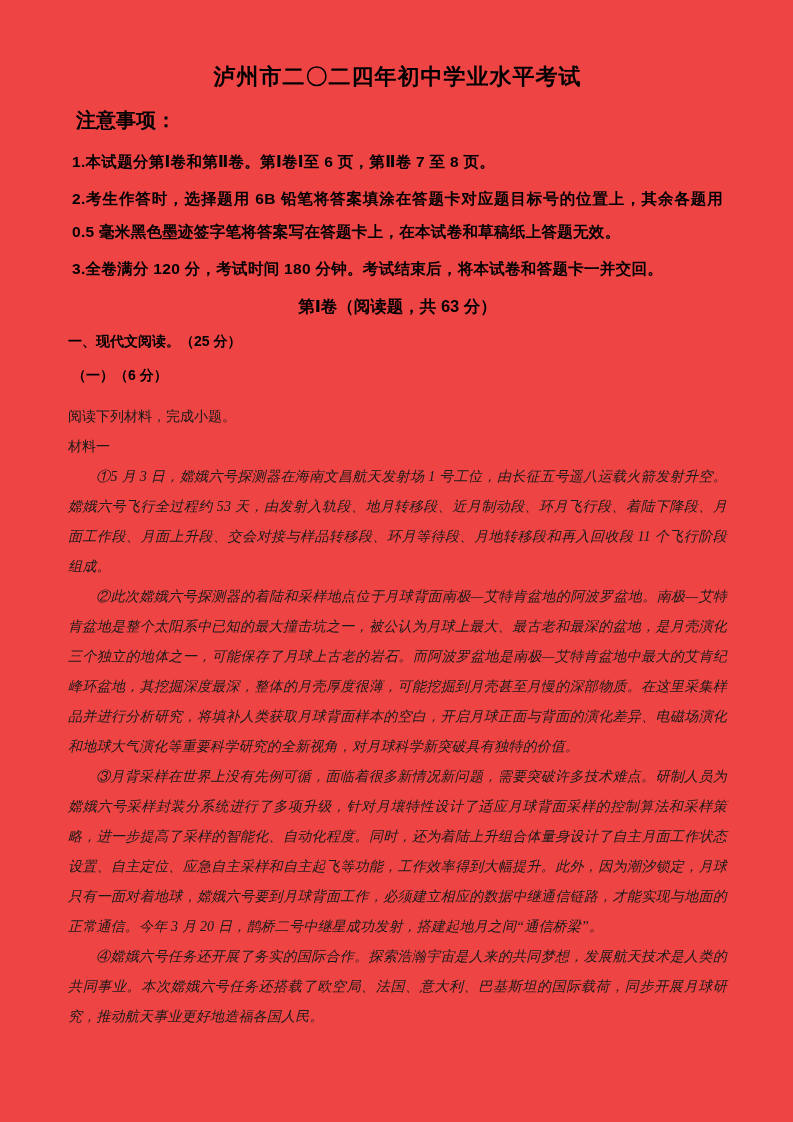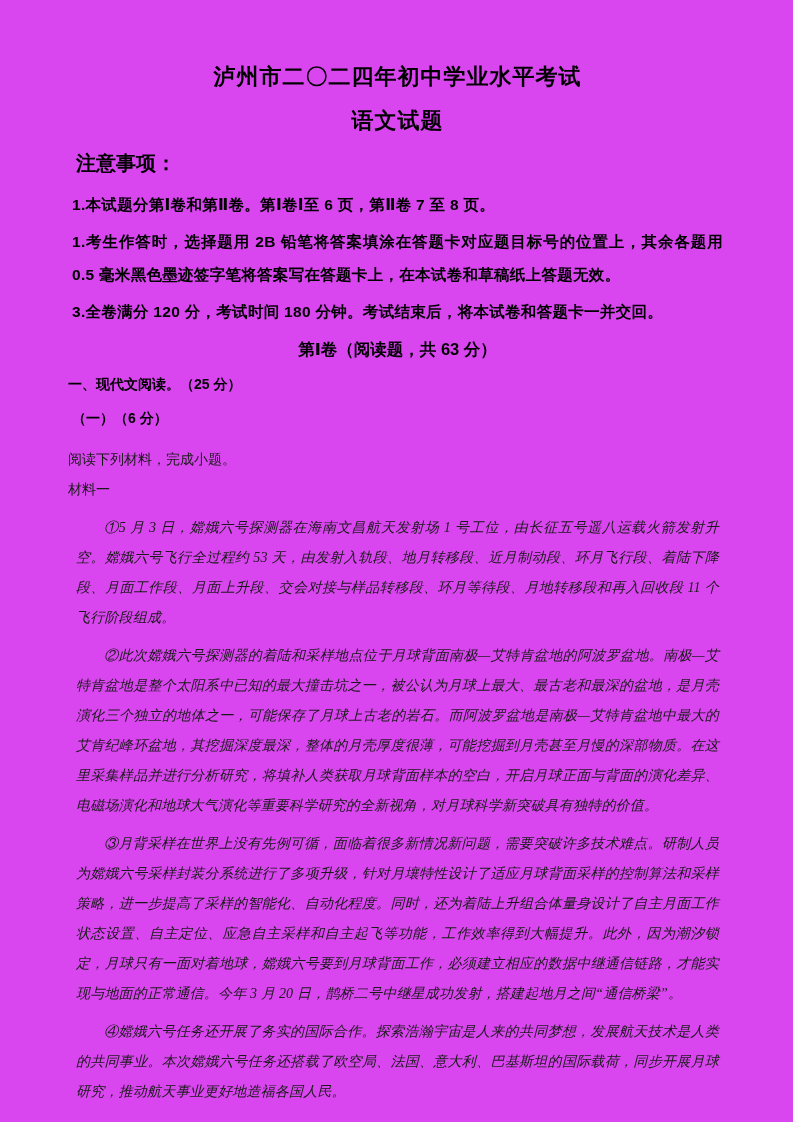--- a/index.html
+++ b/index.html
@@ -6,21 +6,21 @@
     margin: 0;
     padding: 0;
     background: #ffffff;
     color: #000000;
   }
   .page {
     position: relative;
     width: 793px;
     height: 1122px;
     margin: 0 auto;
-    background: #d946ef;
+    background: #ef4444;
     box-sizing: border-box;
     padding: 62px 66px 0 68px;
     overflow: hidden;
     font-family: "Liberation Serif", "DejaVu Serif", serif;
   }
   .title {
     font-family: "Liberation Sans", "DejaVu Sans", sans-serif;
     font-weight: bold;
     font-size: 22px;
     line-height: 30px;
@@ -82,39 +82,38 @@
   }
   .instruction { margin-top: 10px; }
   .material-body {
     margin-top: 0;
   }
   .material-para {
     font-family: "Liberation Serif", "DejaVu Serif", serif;
     font-style: italic;
     font-size: 14px;
     line-height: 30px;
-    margin: 8px;
+    margin: 0;
     text-align: justify;
     text-indent: 2em;
     color: #1a1a1a;
     letter-spacing: 0.2px;
   }
 </style>
 </head>
 <body>
 
 <div class="page">
 
   <h1 class="title">泸州市二〇二四年初中学业水平考试</h1>
-  <h2 class="subtitle">语文试题</h2>
 
   <div class="notices">
     <p class="notice-heading">注意事项：</p>
     <p class="notice-item">1.本试题分第Ⅰ卷和第Ⅱ卷。第Ⅰ卷Ⅰ至 6 页，第Ⅱ卷 7 至 8 页。</p>
-    <p class="notice-item">1.考生作答时，选择题用 2B 铅笔将答案填涂在答题卡对应题目标号的位置上，其余各题用 0.5 毫米黑色墨迹签字笔将答案写在答题卡上，在本试卷和草稿纸上答题无效。</p>
+    <p class="notice-item">2.考生作答时，选择题用 6B 铅笔将答案填涂在答题卡对应题目标号的位置上，其余各题用 0.5 毫米黑色墨迹签字笔将答案写在答题卡上，在本试卷和草稿纸上答题无效。</p>
     <p class="notice-item">3.全卷满分 120 分，考试时间 180 分钟。考试结束后，将本试卷和答题卡一并交回。</p>
   </div>
 
   <p class="volume-heading">第Ⅰ卷（阅读题，共 63 分）</p>
   <p class="part-heading">一、现代文阅读。（25 分）</p>
   <p class="sub-heading">（一）（6 分）</p>
 
   <p class="instruction">阅读下列材料，完成小题。</p>
   <p class="material-label">材料一</p>
 

